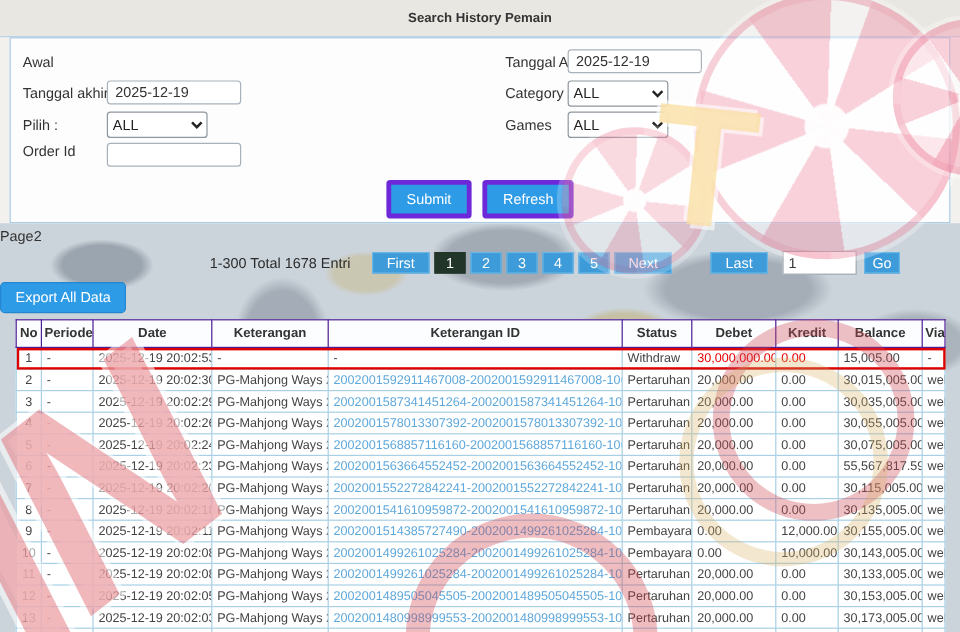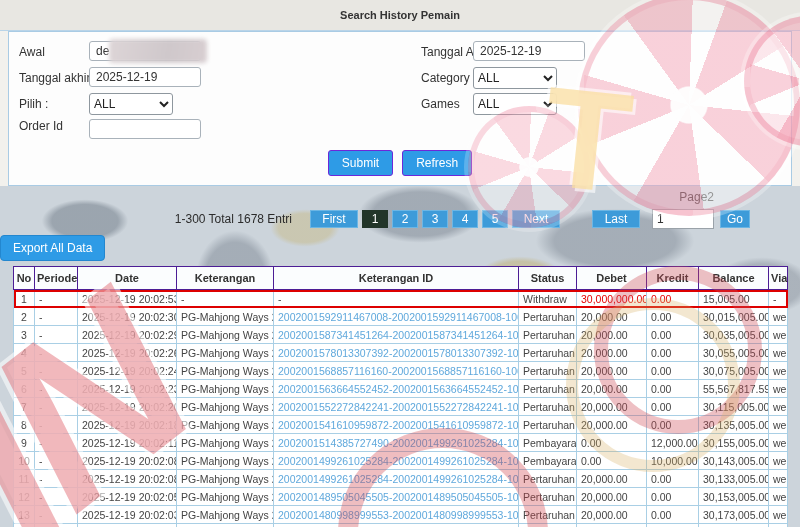--- a/index.html
+++ b/index.html
@@ -28,38 +28,38 @@
     font-size:12px;color:#222;font-family:"Liberation Sans",sans-serif;background:#fff;
   }
   .input-wrap{position:absolute;}
   .input-wrap .inp{position:relative;width:100%;}
   .blur-patch{
     position:absolute;left:20px;right:-6px;top:-2px;bottom:-2px;border-radius:4px;
     background:linear-gradient(100deg,#ddd5d7,#cfc8cb 60%,#d8ced1);filter:blur(2px);
   }
   .btn-row{position:absolute;left:0;right:0;top:118px;display:flex;justify-content:center;gap:9px;}
   .btn{
-    background:#2e9be6;color:#fff;border:1px solid #6d28d9;border-radius:3px;
+    background:#2e9be6;color:#fff;border:4px solid #6d28d9;border-radius:3px;
     font-size:12px;padding:5px 13px;font-family:"Liberation Sans",sans-serif;cursor:pointer;
   }
   
   .lower{
     position:absolute;top:186px;left:0;right:0;bottom:0;
     background-color:#ccd4db;
     background-image:
       radial-gradient(ellipse 60px 30px at 85px 35px, rgba(150,160,170,.9) 0 55%, transparent 72%),
       radial-gradient(ellipse 55px 70px at 235px 95px, rgba(160,169,179,.9) 0 55%, transparent 72%),
       radial-gradient(ellipse 85px 40px at 420px 28px, rgba(155,164,174,.85) 0 55%, transparent 72%),
       radial-gradient(ellipse 110px 45px at 615px 55px, rgba(158,167,177,.85) 0 55%, transparent 72%),
       radial-gradient(ellipse 70px 40px at 762px 100px, rgba(165,173,182,.85) 0 55%, transparent 72%),
       radial-gradient(ellipse 60px 30px at 520px 92px, rgba(193,178,122,.55) 0 55%, transparent 72%),
       radial-gradient(ellipse 48px 26px at 305px 42px, rgba(199,186,136,.5) 0 55%, transparent 72%),
       radial-gradient(ellipse 90px 35px at 120px 300px, rgba(160,169,179,.5) 0 55%, transparent 72%);
   }
-  .page-label{margin-top:4px;text-align:right;font-size:12px;color:#333;padding-right:86px;}
+  .page-label{margin-top:4px;text-align:left;font-size:12px;color:#333;padding-right:86px;}
   .pag-row{display:flex;align-items:center;margin-top:3px;height:24px;}
   .range-label{width:310px;text-align:right;font-size:12px;color:#2b2b2b;padding-right:18px;box-sizing:border-box;}
   .pbtn{
     background:#3d9bd9;border:1px solid #6cb6e4;color:#fff;font-size:12px;height:18px;box-sizing:border-box;
     display:flex;align-items:center;justify-content:center;cursor:pointer;margin-right:4px;
   }
   .pword{width:48px;}
   .pnum{width:26px;}
   .pnum.active{background:#223529;border-color:#223529;}
   .pages{display:flex;}
@@ -120,24 +120,20 @@
 </style>
 </head>
 <body>
 
 <div class="titlebar">
   <span class="t">Search History Pemain</span>
 </div>
 
 <div class="form-panel">
   <span class="fl" style="left:10px;top:13px;">Awal</span>
-  <div class="input-wrap" style="left:80px;top:9px;width:112px;height:20px;">
-    <input class="inp" value="de" style="">
-    <div class="blur-patch"></div>
-  </div>
 
   <span class="fl" style="left:10px;top:39px;">Tanggal akhir</span>
   <input class="inp" style="left: 80px; top: 35px; width: 112px;" value="2025-12-19">
 
   <span class="fl" style="left:10px;top:65px;">Pilih :</span>
   <select class="sel" style="left:80px;top:61px;">
     <option>ALL</option>
   </select>
 
   <span class="fl" style="left:10px;top:87px;">Order Id</span>

